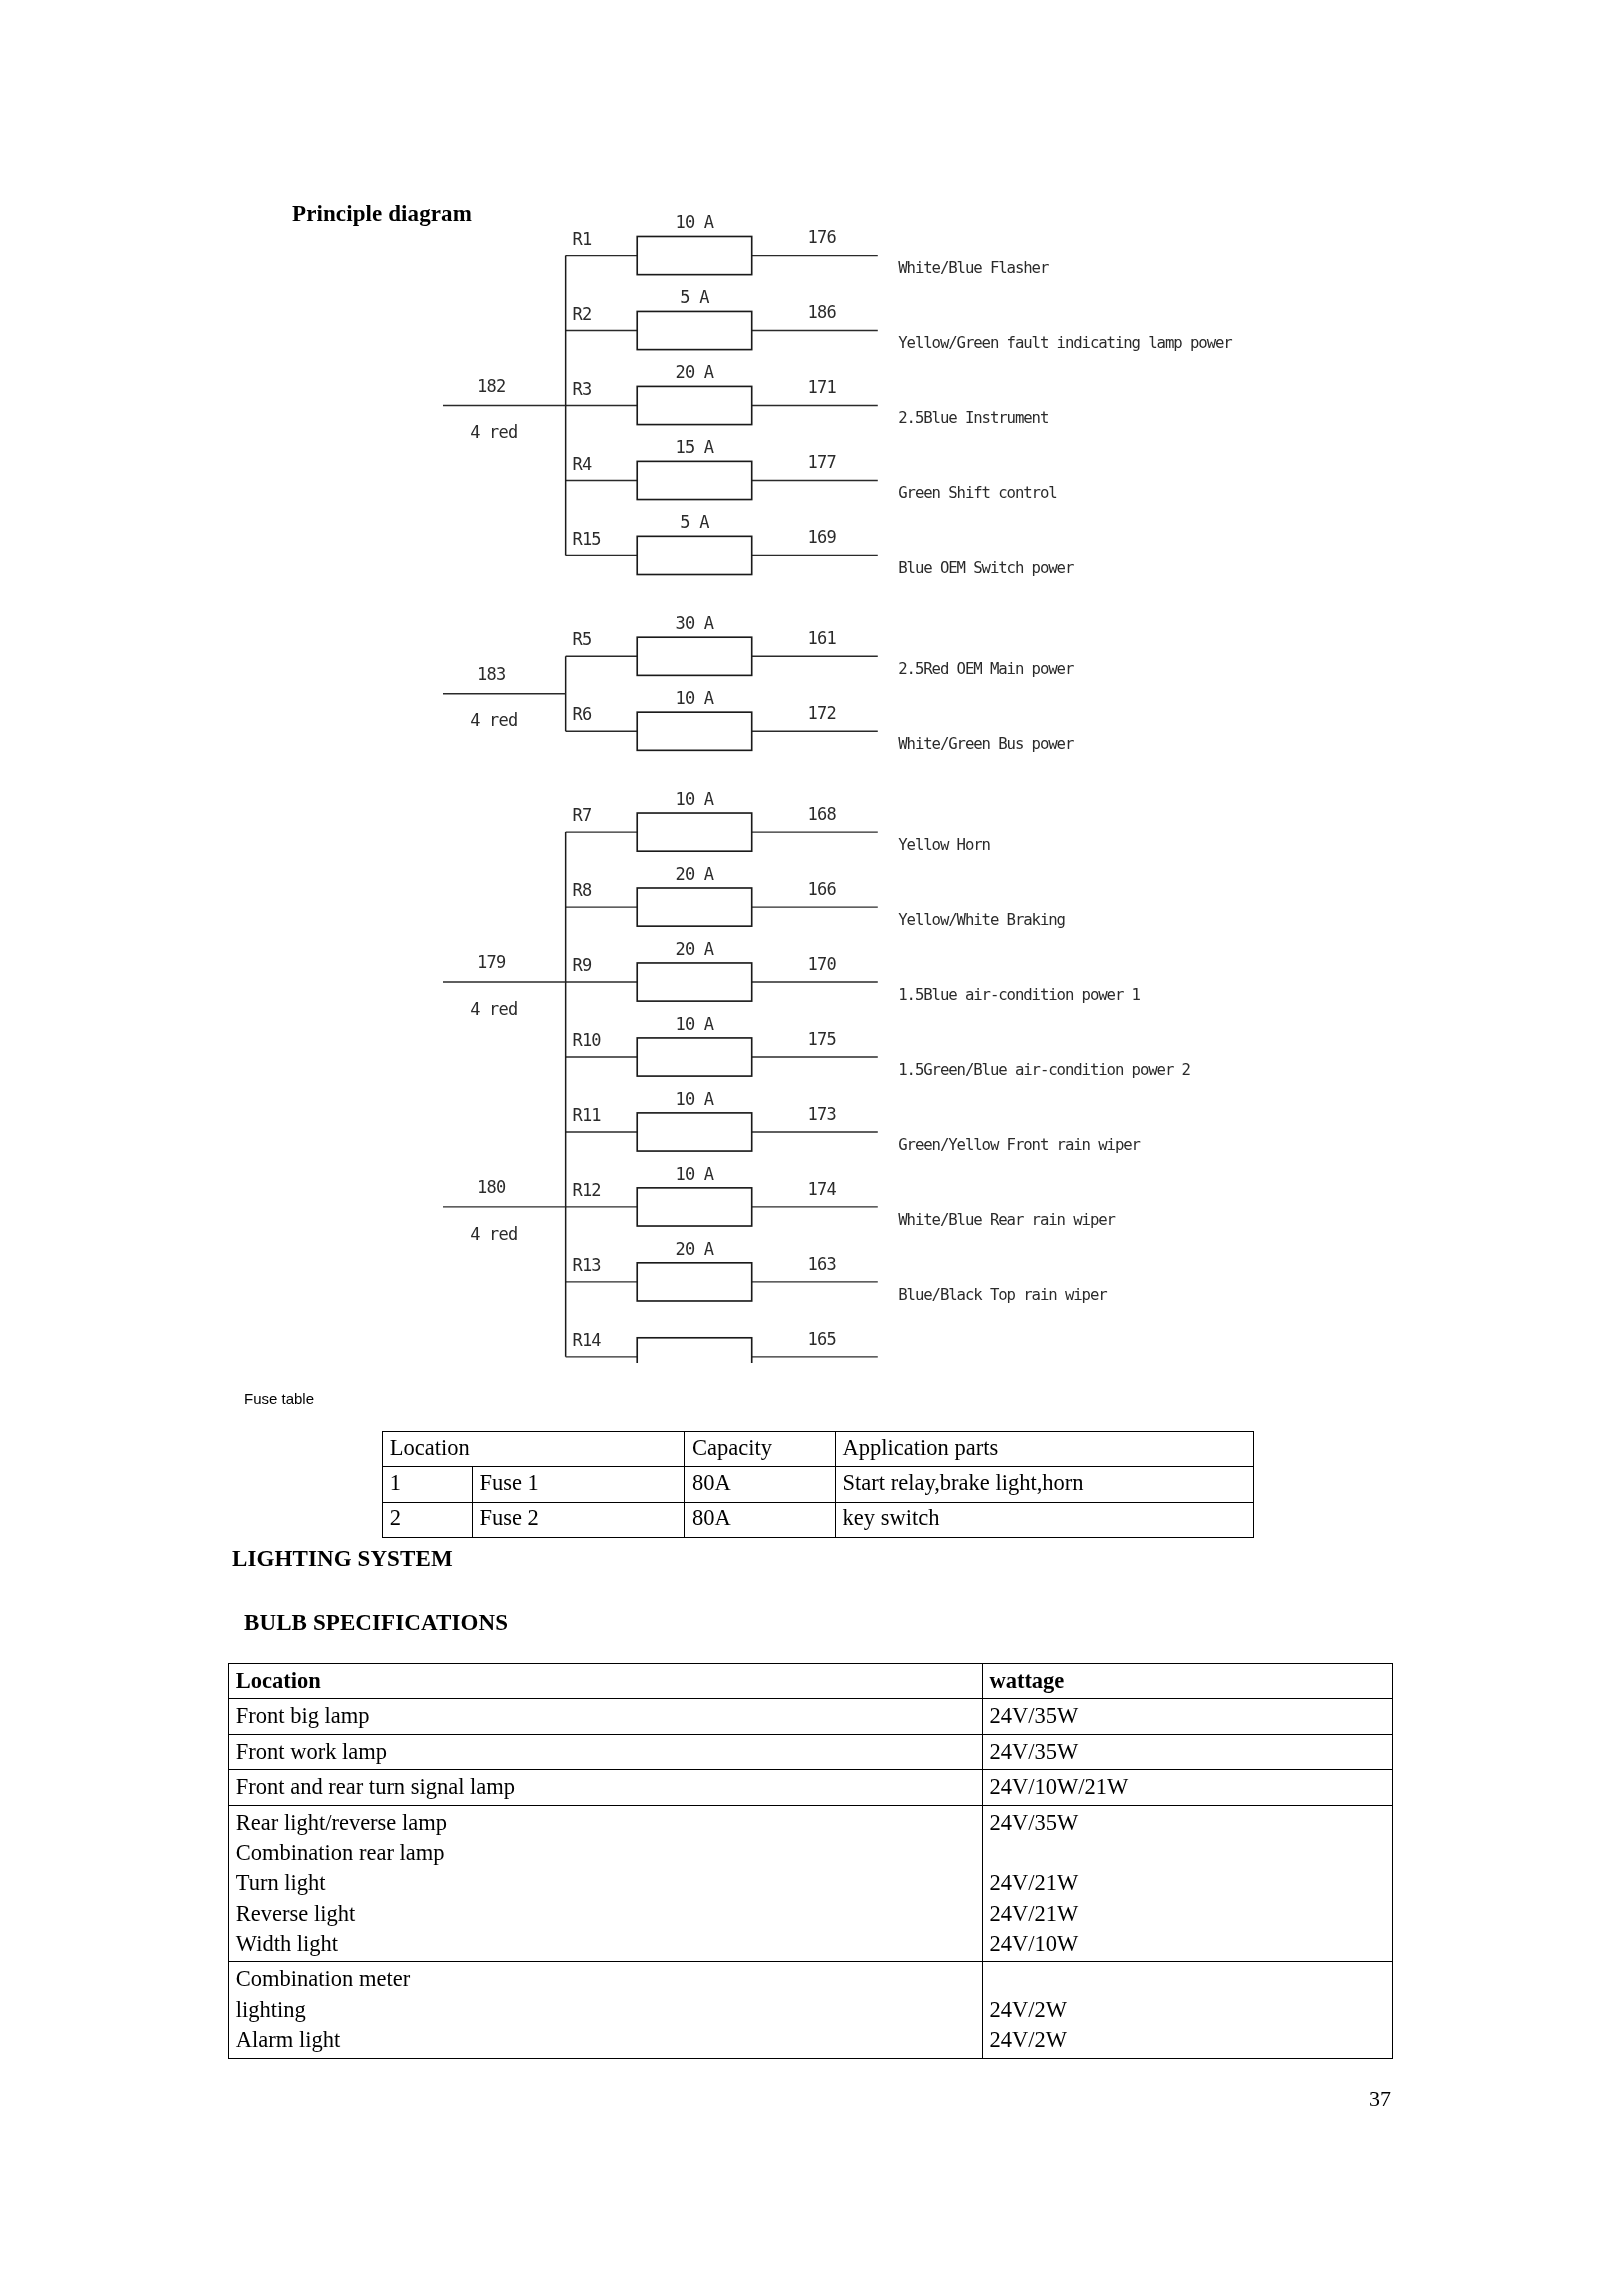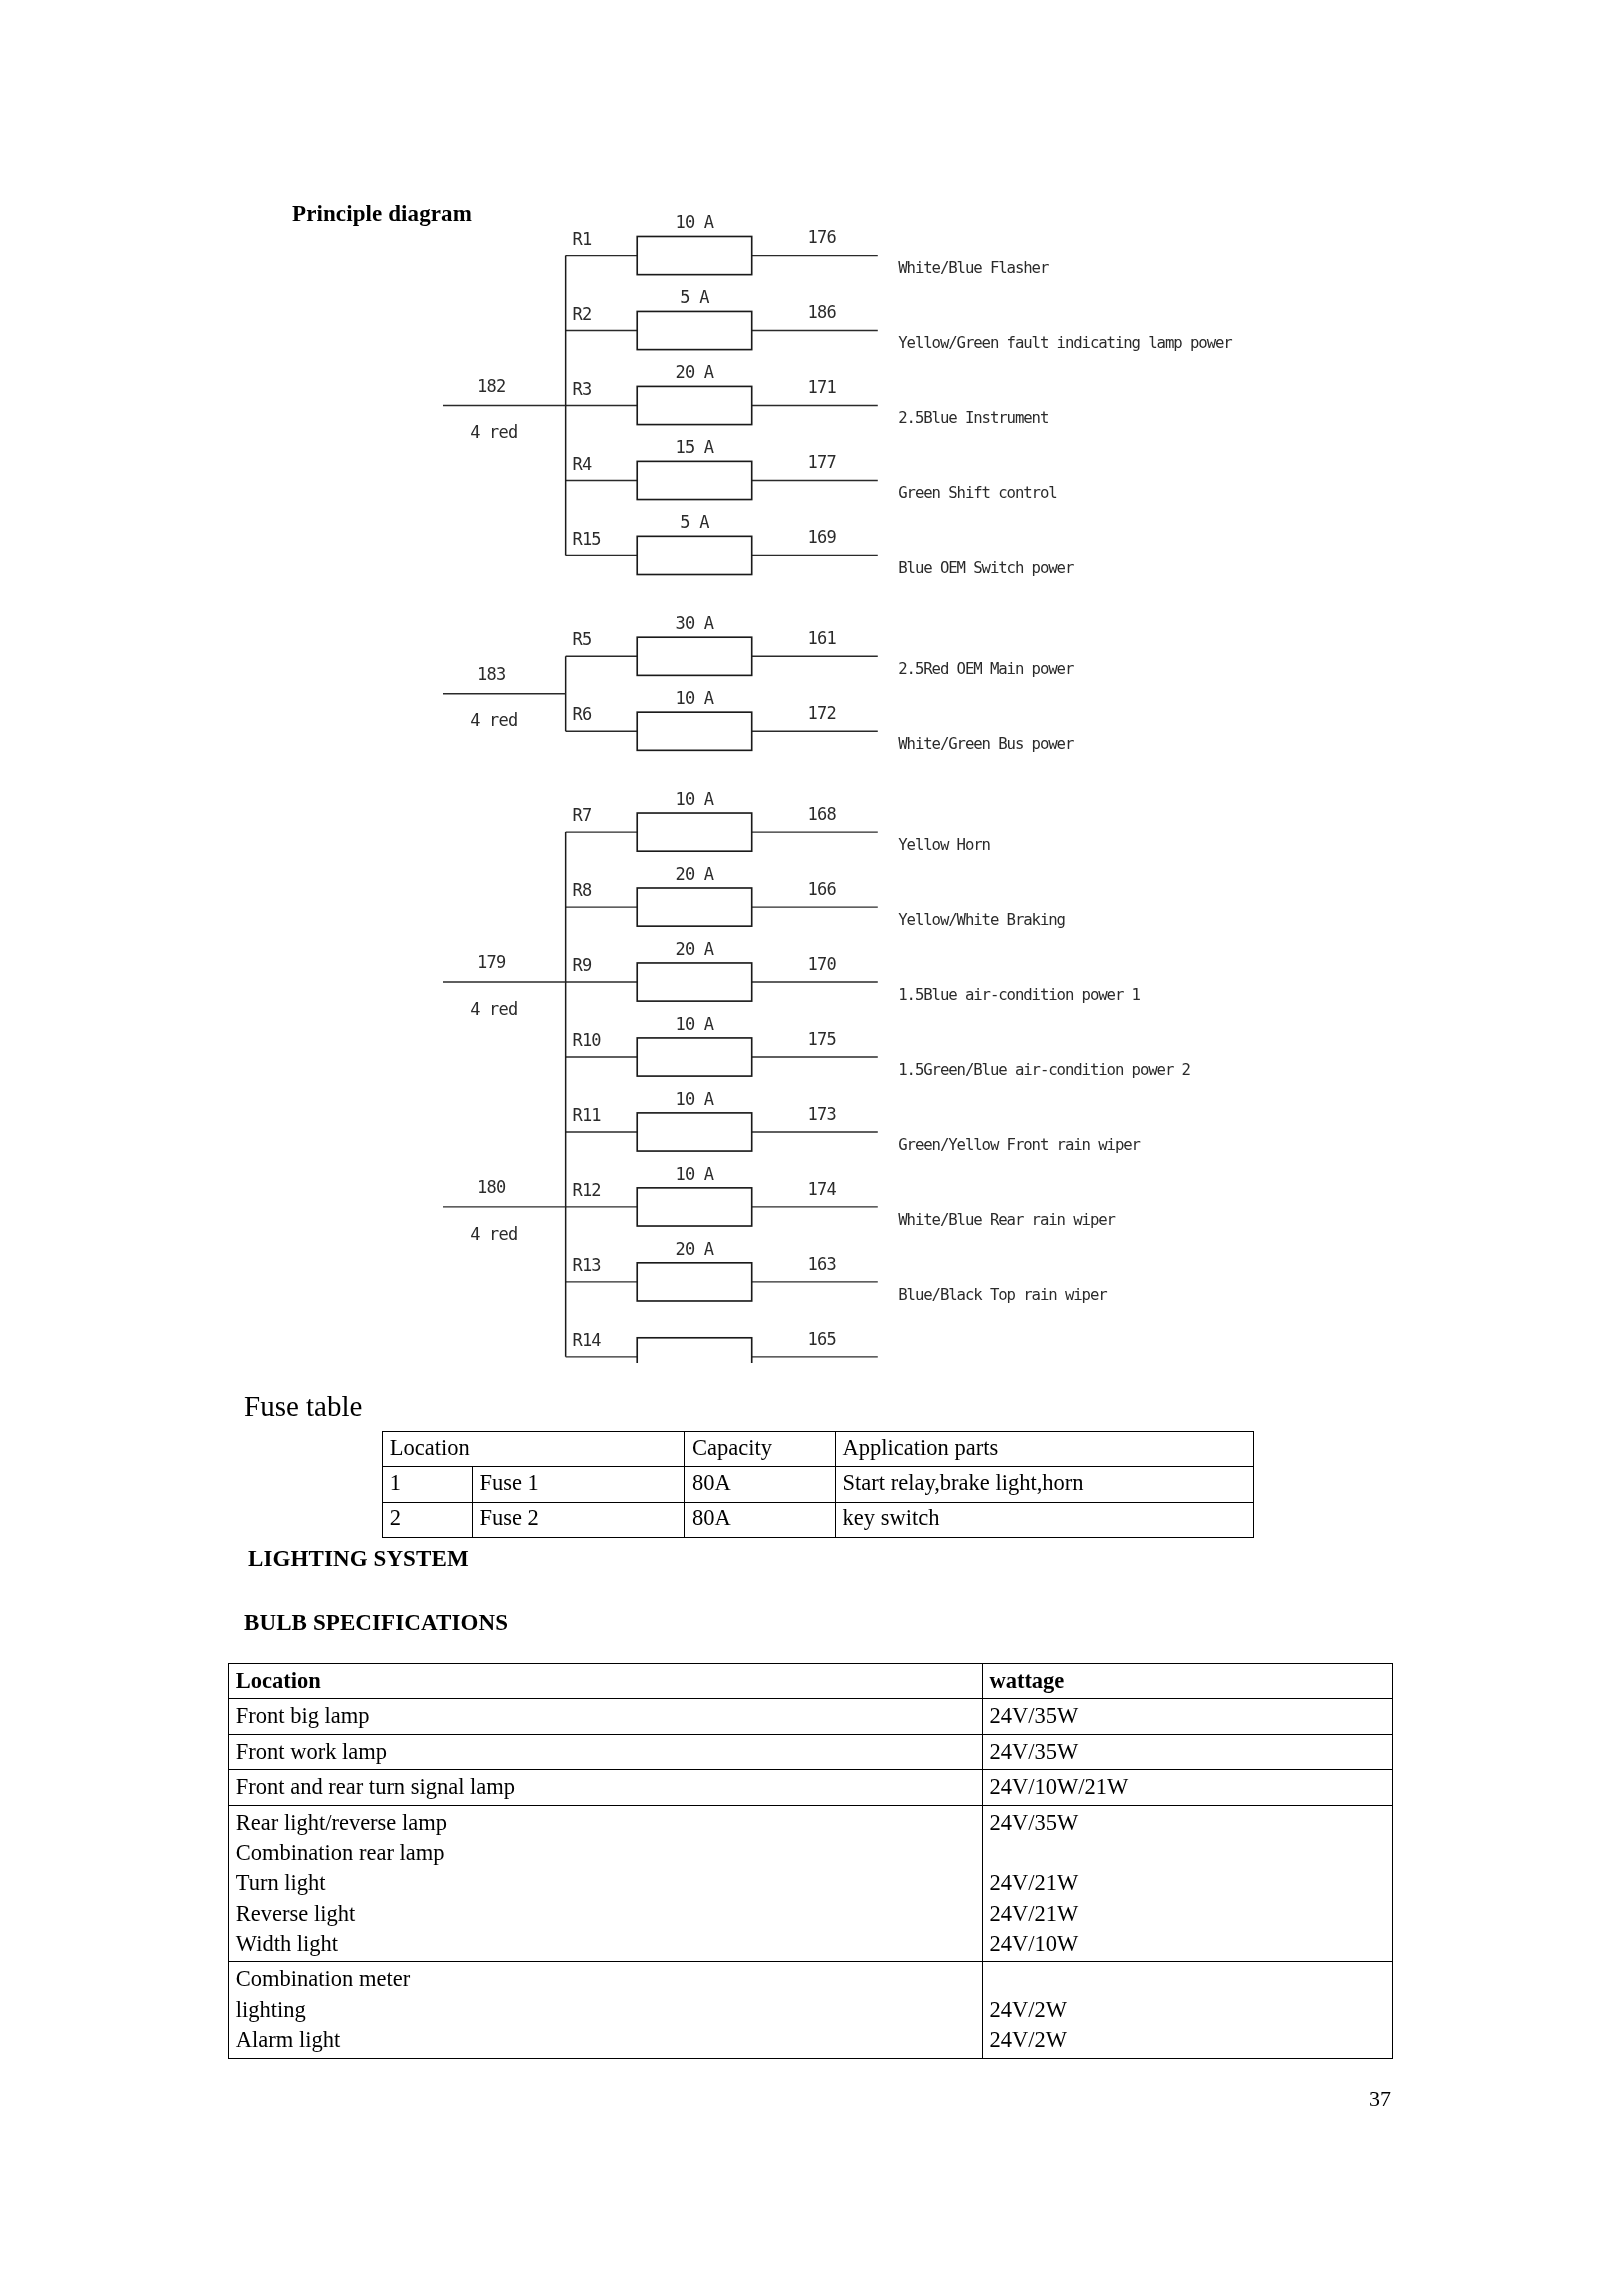--- a/index.html
+++ b/index.html
@@ -14,22 +14,22 @@
   
   .page { position:relative; width:1622px; height:2295px; }
 
   .h-bold {
     font-family:"Liberation Serif", serif;
     font-weight:bold;
     font-size:23px;
     letter-spacing:0.1px;
   }
   .t-normal {
-    font-family:Liberation Serif, serif;
-    font-size:29px;
+    font-family:Liberation Sans, sans-serif;
+    font-size:15px;
   }
 
   
   #diagram { position:absolute; left:0; top:0; width:1622px; height:1363px;text-align:right; }
   #diagram svg { display:block; }
 
   .wire { stroke:#1a1a1a; stroke-width:2.2; fill:none; }
   .wire-thin { stroke:#2a2a2a; stroke-width:2.0; fill:none; }
   .fusebox { stroke:#1a1a1a; stroke-width:2.4; fill:#ffffff; }
 
@@ -76,21 +76,21 @@
     font-size:22.5px;
     line-height:1.35;
     vertical-align:top;
   }
   .bulb-table td.hdr { font-weight:bold; }
   .bulb-table .col-loc { width:739px; }
 
   .label-fuse-table {
     position:absolute; left:244px; top:1390px;
   }
-  .hd-lighting { position:absolute; left:248px; top:1546px;text-align:center; }
+  .hd-lighting { position:absolute; left:232px; top:1546px;text-align:center; }
   .hd-bulb     { position:absolute; left:244px; top:1610px; }
   .hd-principle{ position:absolute; left:244px; top:201px;margin-left:48px; }
 
   .pagenum {
     position:absolute; left:1353px; top:2086px;
     font-family:"Liberation Serif", serif;
     font-size:22px;
     margin-left:16px;
   }
   .nowrap { white-space:pre; }

